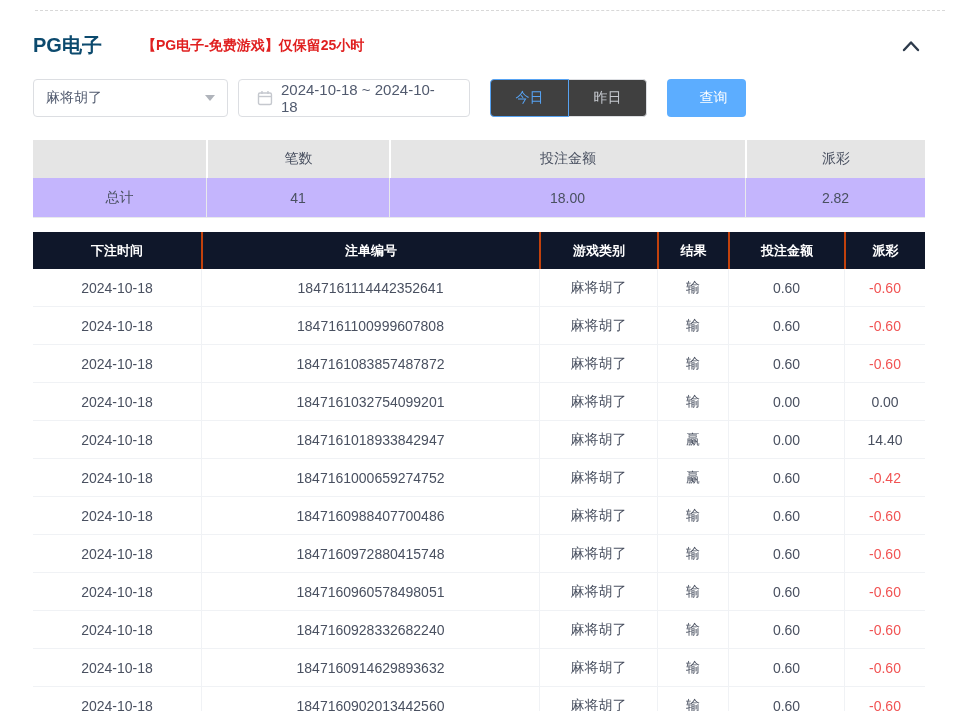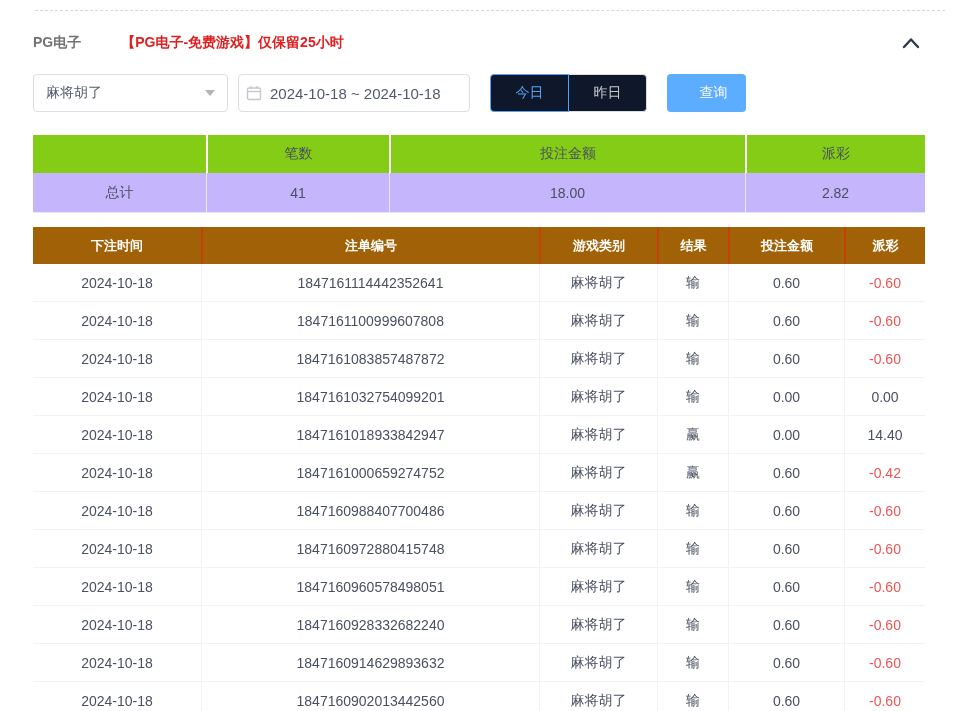--- a/index.html
+++ b/index.html
@@ -3,58 +3,58 @@
 <meta charset="utf-8">
 <style>
   * { margin:0; padding:0; box-sizing:border-box; }
   html,body { width:958px; height:711px; overflow:hidden; background:#fff;
     font-family:"Liberation Sans","DejaVu Sans",sans-serif; }
   .top-dash { border-top:1px dashed #d8d8d8; margin:10px 13px 0 35px; }
   .content { padding:0 33px; }
 
   
   .panel-header { display:flex; align-items:center; margin-top:21px; }
-  .panel-title { font-size:14px; font-weight:bold; color:#737373; }
+  .panel-title { font-size:20px; font-weight:bold; color:#0c4a6e; }
   .panel-notice { margin-left:40px; font-size:14px; font-weight:bold; color:#e02020; }
   .collapse-btn { margin-left:auto; width:28px; height:22px; display:flex;
     align-items:center; justify-content:center; cursor:pointer; background:none; border:none; }
 
   
   .filters { display:flex; align-items:center; margin-top:20px; }
   .select-box { width:195px; height:38px; border:1px solid #dcdee2; border-radius:4px;
     display:flex; align-items:center; justify-content:space-between; padding:0 12px;
     font-size:14px; color:#515a6e; cursor:pointer; background:#fff; }
   .caret-down { width:0; height:0; border-left:5px solid transparent;
     border-right:5px solid transparent; border-top:6px solid #b0b4bb; }
   .date-box { width:232px; height:38px; margin-left:10px; border:1px solid #dcdee2;
-    border-radius:4px; display:flex; align-items:center; padding:0 7px; gap:8px;
+    border-radius:4px; display:flex; align-items:center; padding:0 18px; gap:8px;
     font-size:15px; color:#515a6e; cursor:pointer; background:#fff; }
   .quick-group { display:flex; margin-left:20px; }
-  .quick-btn { min-width:79px; height:38px; border:1px solid #dcdee2; background:#0f172a;
+  .quick-btn { min-width:79px; height:38px; border:1px solid #dcdee2; background:#404040;
     color:#c5c8ce; font-size:14px; cursor:pointer; margin-left:-1px; position:relative;
     font-family:inherit; }
   .quick-btn:first-child { border-radius:4px 0 0 4px; margin-left:0; }
   .quick-btn:last-child { border-radius:0 4px 4px 0; }
   .quick-btn.active { border-color:#57a3f3; color:#57a3f3; z-index:2; }
   .query-btn { margin-left:20px; width:79px; height:38px; background:#5cadff; color:#fff;
     border:none; border-radius:4px; font-size:14px; cursor:pointer; font-family:inherit;padding-left:14px; }
 
   
   table { border-collapse:separate; border-spacing:0; table-layout:fixed; width:892px; }
   th, td { text-align:center; overflow:hidden; white-space:nowrap; }
 
   .sum-table { margin-top:23px; }
-  .sum-table th { background:#84cc16; height:38px; font-size:14px; font-weight:400; color:#495060; }
+  .sum-table th { background:#e5e5e5; height:38px; font-size:14px; font-weight:400; color:#495060; }
   .sum-table th + th { border-left:2px solid #fff; }
   .sum-table td { background:#c4b5fd; height:40px; font-size:14px; color:#495060;
     border-bottom:1px solid #e8eaec; }
   .sum-table td + td { border-left:1px solid #e8eaec; }
 
   .bet-table { margin-top:14px; }
-  .bet-table th { background:#a16207; height:37px; font-size:13px; font-weight:bold; color:#fff; }
+  .bet-table th { background:#0f172a; height:37px; font-size:13px; font-weight:bold; color:#fff; }
   .bet-table th + th { border-left:2px solid #c2410c; }
   .bet-table td { background:#fff; height:38px; font-size:14px; color:#495060;
     border-bottom:1px solid #f0f2f5; }
   .bet-table td + td { border-left:1px solid #f0f2f5; }
   .bet-table td.neg { color:#f15353; }
 </style>
 </head>
 <body>
 
 <div class="top-dash"></div>

